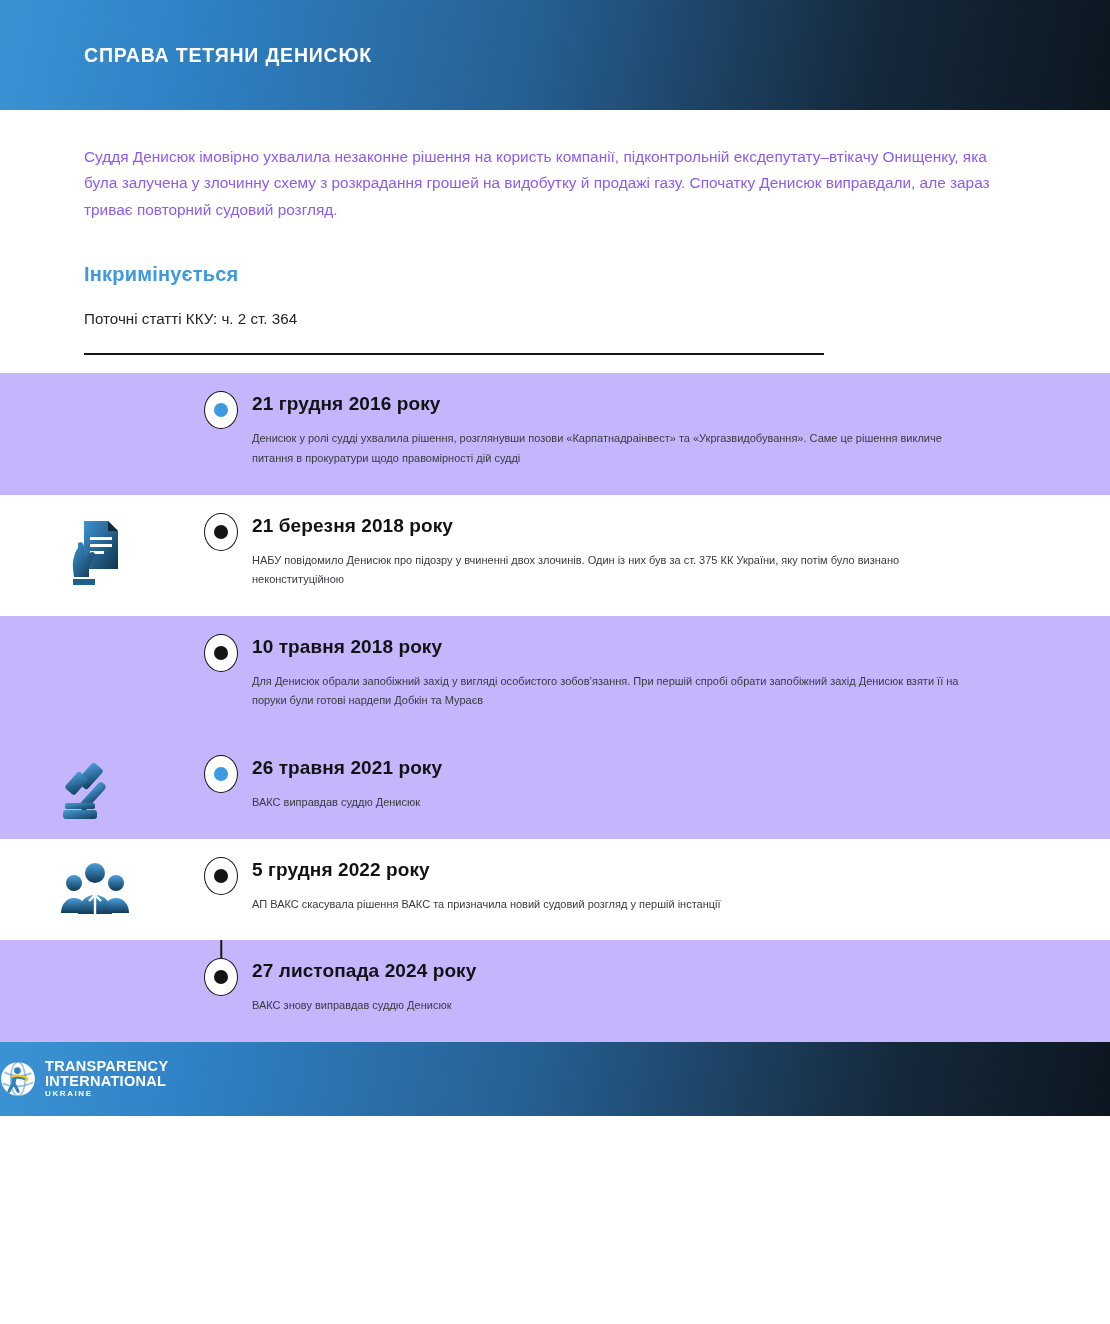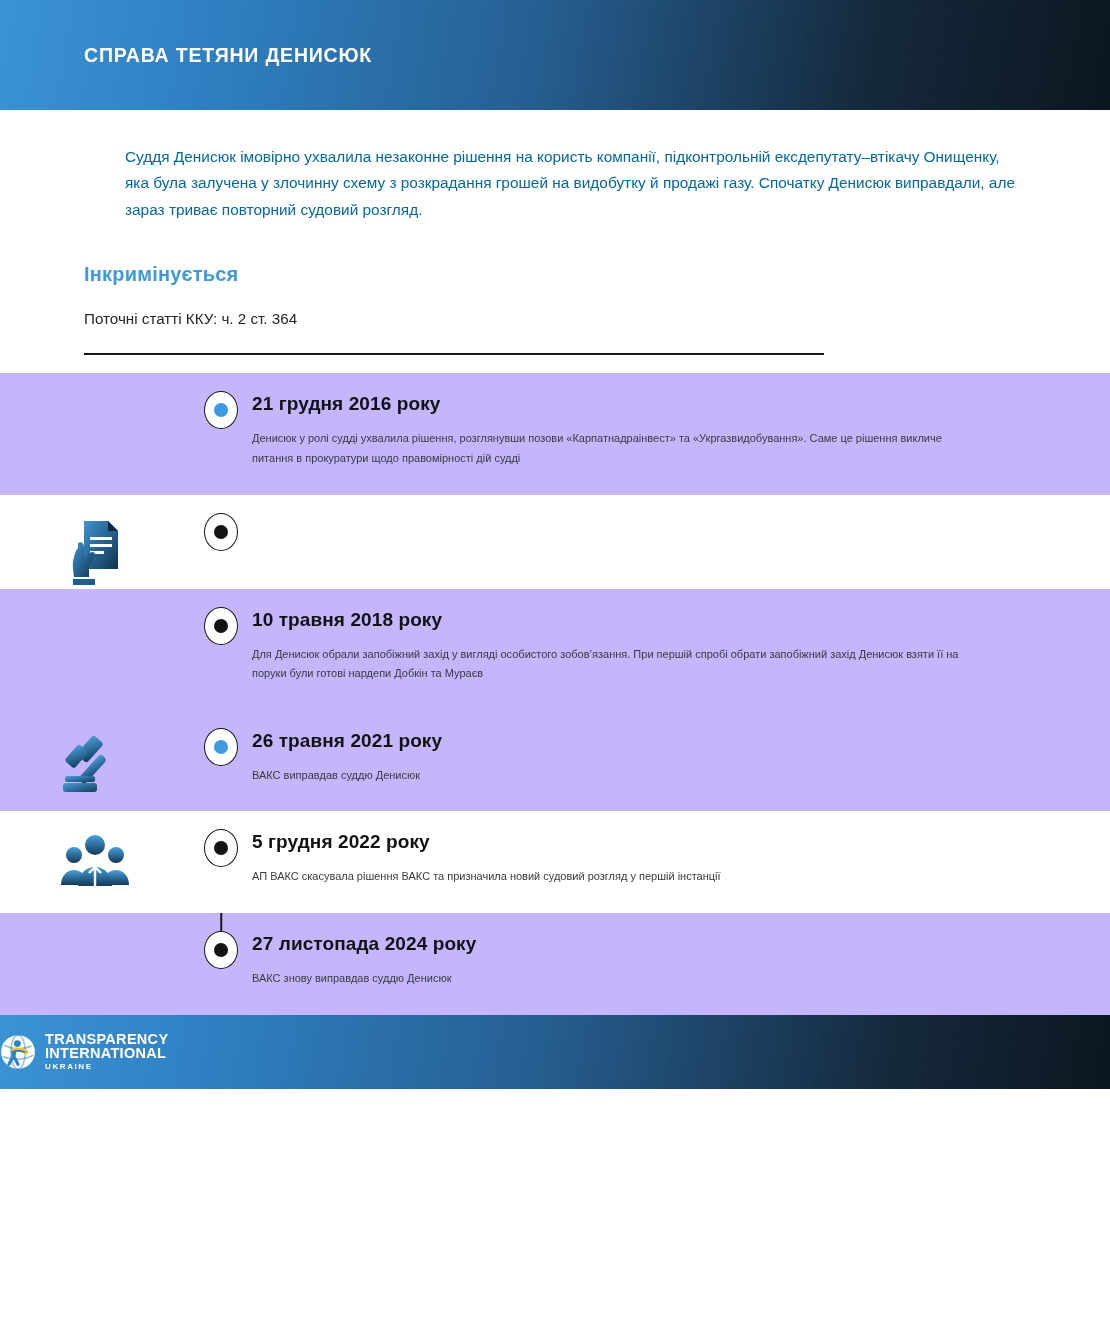--- a/index.html
+++ b/index.html
@@ -36,23 +36,22 @@
   }
 
   
   .intro {
     padding: 34px 84px 0 84px;
     background: #ffffff;
   }
   .intro-text {
     font-size: 15.4px;
     line-height: 1.72;
-    color: #0369a1;
+    color: #8b5cf6;
     max-width: 930px;
-    margin-left: 41px;
   }
 
   .section-head {
     margin-top: 40px;
     font-size: 20px;
     font-weight: 700;
     color: #3d9ae0;
     letter-spacing: 0.2px;
   }
   .articles {
@@ -230,20 +229,24 @@
       <path d="M12 26c3-2 6 0 6 4v12l6-6c2-2 5-1 5 2 0 2-6 9-6 14v8H8c-1-8-2-14 0-20 1-4 2-7 4-9z" fill="url(#gA)"></path>
       <rect x="7" y="62" width="22" height="6" fill="#1d5f8d"></rect>
     </svg>
         </div>
         <div class="tl-marker-cell">
           <div class="tl-line" style="top: 0px; bottom: 0px;"></div>
           <div class="tl-dot">
             <i></i>
           </div>
         </div>
+        <div class="tl-body">
+          <div class="tl-date">21 березня 2018 року</div>
+          <div class="tl-desc">НАБУ повідомило Денисюк про підозру у вчиненні двох злочинів. Один із них був за ст. 375 КК України, яку потім було визнано неконституційною</div>
+        </div>
       </div>
       <div class="tl-row shade">
         <div class="tl-icon-cell"></div>
         <div class="tl-marker-cell">
           <div class="tl-line" style="top: 0px; bottom: 0px;"></div>
           <div class="tl-dot">
             <i></i>
           </div>
         </div>
         <div class="tl-body">

